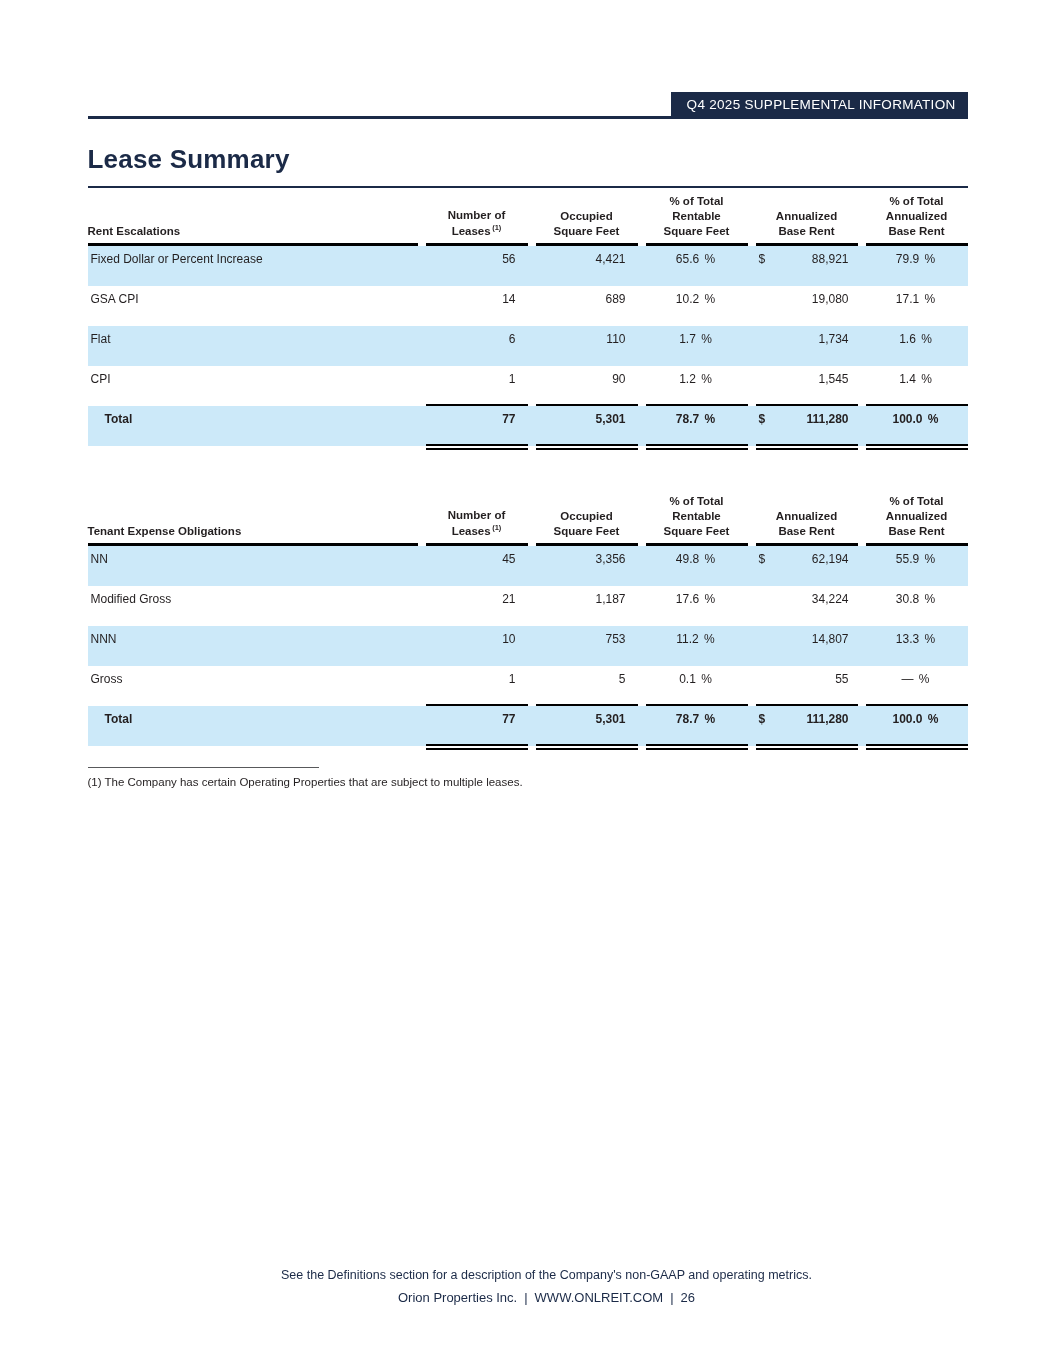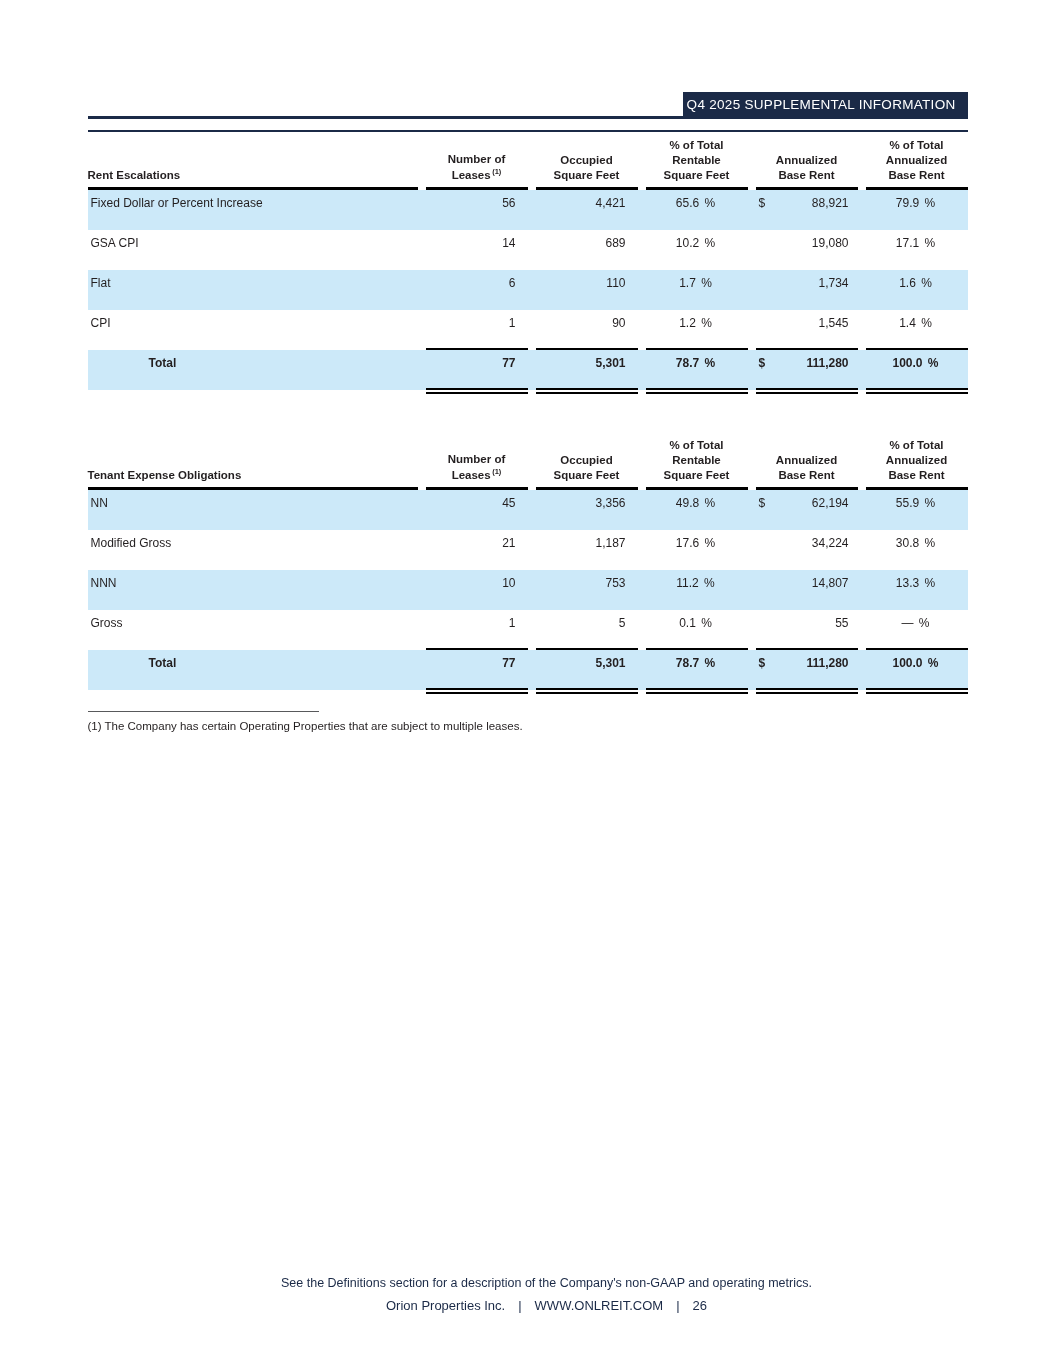--- a/index.html
+++ b/index.html
@@ -29,21 +29,21 @@
     border-bottom: 3px solid var(--navy);
     display: flex;
     justify-content: flex-end;
   }
   .banner {
     background: var(--navy);
     color: #ffffff;
     font-size: 13.5px;
     font-weight: 500;
     letter-spacing: 0.3px;
-    padding: 5px 12px 4px 4px;
+    padding: 5px 12px 4px 16px;
   }
 
   
   .page-title {
     margin: 25px 0 0 0;
     font-size: 26px;
     font-weight: 700;
     color: var(--navy);
     letter-spacing: 0.2px;
   }
@@ -86,21 +86,21 @@
 
   .fintable .row {
     height: 40px;
     line-height: 27px;
     font-size: 12px;
   }
   .row.shade { background: var(--rowblue); }
   .row.total { font-weight: 700; background: var(--rowblue); }
 
   .td.label { padding-left: 3px; white-space: nowrap; overflow: hidden; }
-  .row.total .td.label { padding-left: 17px; margin-left: 44px; }
+  .row.total .td.label { padding-left: 17px; }
 
   .td.num-val { text-align: right; padding-right: 12px; }
   .td.pct { display: flex; justify-content: center; padding-right: 2px; }
   .td.pct .suf { width: 16px; text-align: right; }
   .td.money { display: flex; justify-content: space-between; padding-left: 3px; padding-right: 9px; }
 
   .row.pretotal .td.num-val,
   .row.pretotal .td.pct,
   .row.pretotal .td.money { border-bottom: 2px solid #000; }
   .row.total .td.num-val,
@@ -120,45 +120,46 @@
     margin-top: 8px;
     font-size: 11.5px;
     color: var(--ink);
   }
 
   
   .footer {
     position: absolute;
     left: 0;
     right: 0;
-    bottom: 52px;
+    bottom: 60px;
     text-align: center;
     color: var(--navy);
     padding-left: 38px;
   }
   .footer .note { font-size: 12.5px; }
   .footer .line2 {
     margin-top: 8px;
     font-size: 13px;
     display: flex;
     justify-content: center;
     align-items: center;
-    gap: 13px;
+    gap: 7px;
   }
   .footer .pipe { color: var(--navy); font-weight: 300; }
 </style>
 </head>
 <body>
 
 <div class="content">
 
   <div class="band">
     <div class="banner">Q4 2025 SUPPLEMENTAL INFORMATION</div>
   </div>
 
+  <h1 class="page-title">Lease Summary</h1>
   <div class="section-rule"></div>
 
   <section class="fintable">
       <div class="tr thead-row">
         <div class="th label-h">
           <div class="hl">Rent Escalations</div>
         </div>
         <div class="th">
           <div class="hl">Number of</div>
           <div class="hl">Leases<sup> (1)</sup></div>

